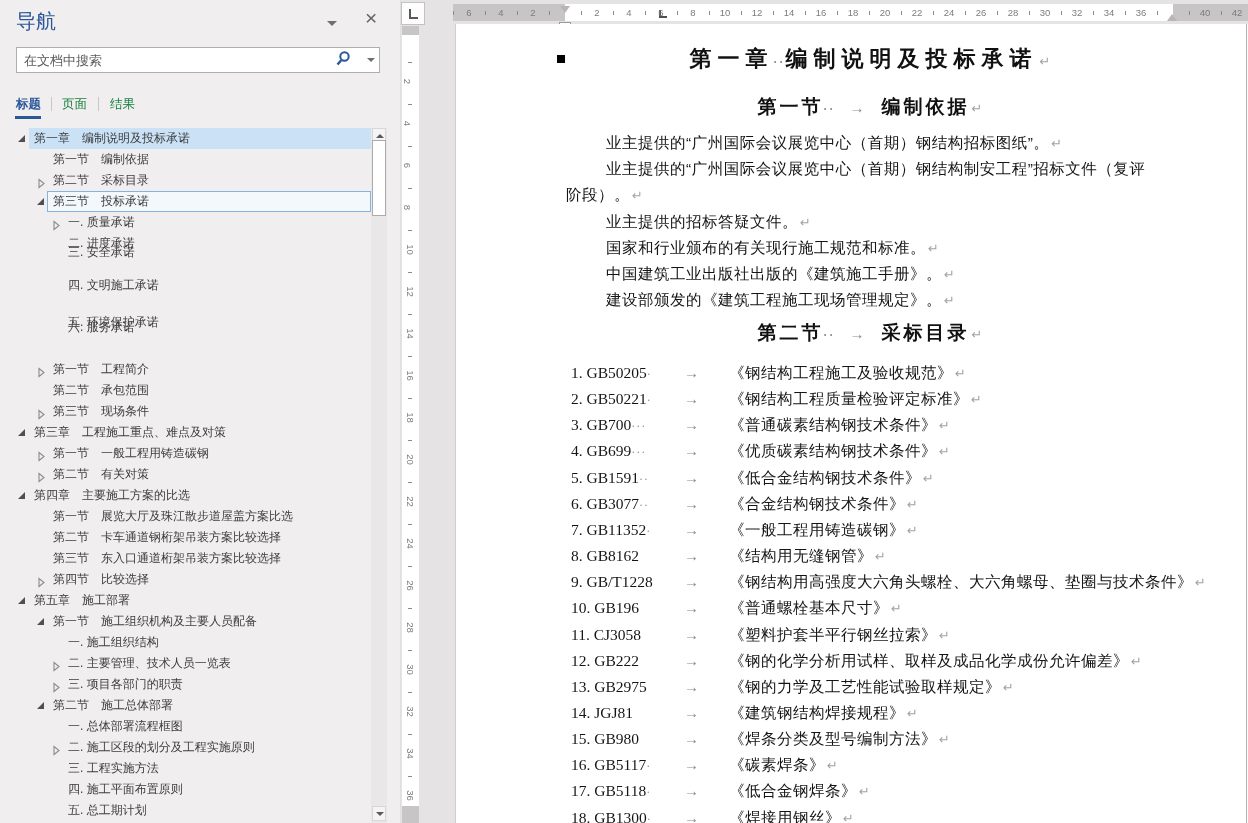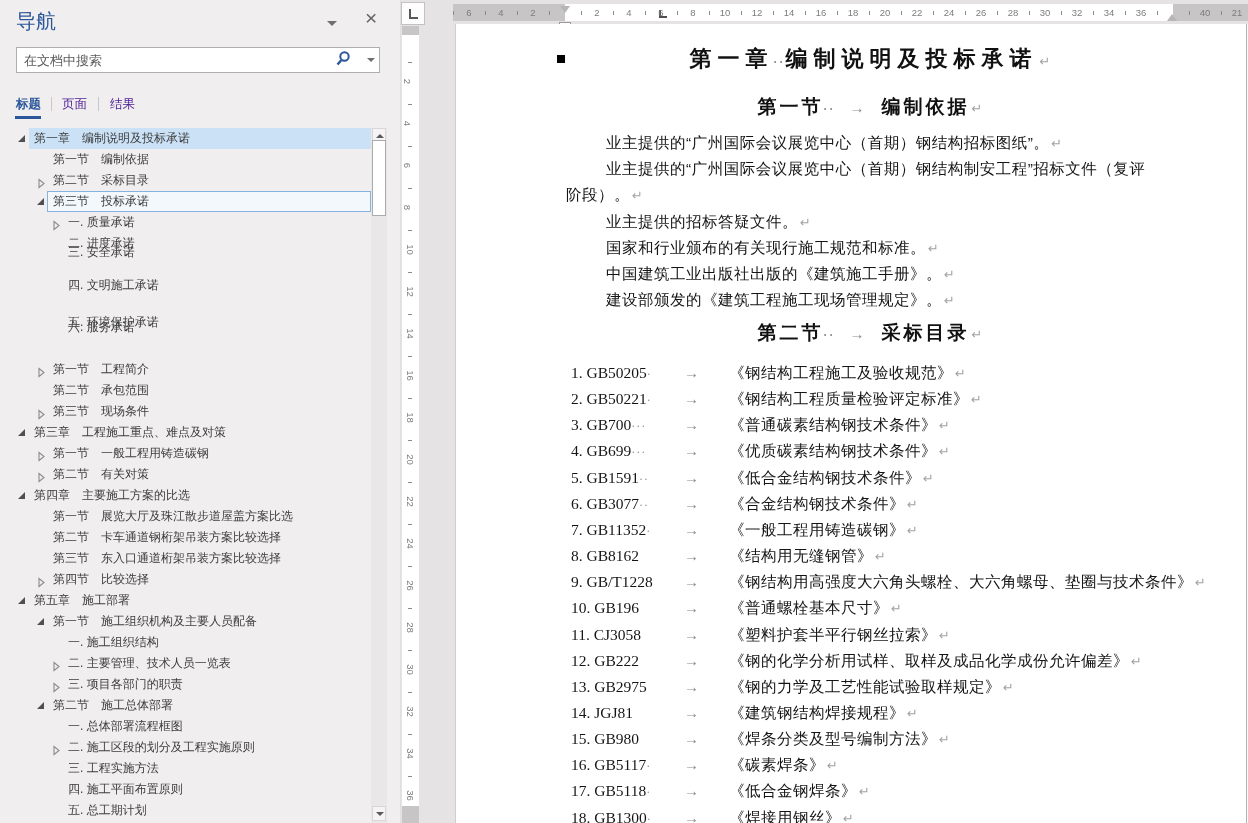--- a/index.html
+++ b/index.html
@@ -12,21 +12,21 @@
   .nav-pane{position:absolute;left:0;top:0;width:400px;height:823px;background:#f0eeee;border-right:1px solid #e0dede;}
   .nav-title{position:absolute;left:16px;top:8px;font-size:20px;color:#2b579a;}
   .nav-drop{position:absolute;left:327px;top:21px;width:0;height:0;border-left:5px solid transparent;border-right:5px solid transparent;border-top:5px solid #6f6f6f;cursor:pointer;}
   .nav-close{position:absolute;left:365px;top:4px;font-size:21px;color:#636363;cursor:pointer;line-height:28px;}
   .search-box{position:absolute;left:16px;top:47px;width:364px;height:26px;background:#fff;border:1px solid #aeaeae;box-sizing:border-box;}
   .search-input{position:absolute;left:0;top:0;width:320px;height:24px;border:none;outline:none;font-size:13px;color:#595959;padding:0 0 0 7px;background:transparent;font-family:inherit;}
   .search-input::placeholder{color:#595959;opacity:1;}
   .search-btn{position:absolute;right:22px;top:2px;width:24px;height:20px;cursor:pointer;}
   .search-dd{position:absolute;right:4px;top:10px;width:0;height:0;border-left:4px solid transparent;border-right:4px solid transparent;border-top:4px solid #6f6f6f;cursor:pointer;}
   .nav-tabs{position:absolute;left:0;top:90px;width:400px;height:30px;font-size:12.5px;}
-  .nav-tab{position:absolute;top:6px;cursor:pointer;color:#4c1d95;}
+  .nav-tab{position:absolute;top:6px;cursor:pointer;color:#15803d;}
   .nav-tab.active{color:#2b579a;font-weight:bold;}
   .tab-sep{position:absolute;top:7px;width:1px;height:14px;background:#c9c7c7;}
   .tab-underline{position:absolute;left:15px;top:26px;width:26px;height:3px;background:#2b579a;}
   #nav-tree{position:absolute;left:0;top:128px;width:372px;height:695px;overflow:hidden;}
   .trow{position:absolute;left:0;width:372px;height:21px;line-height:21px;font-size:12px;color:#3d3d3d;cursor:pointer;}
   .thl{position:absolute;top:0;right:1px;height:21px;background:#cbe2f6;}
   .tcur{position:absolute;top:0;right:1px;height:19px;border:1px solid #85b3e0;background:#f3f8fd;}
   .texp{position:absolute;top:7px;width:0;height:0;border-left:7px solid transparent;border-bottom:7px solid #4f4f4f;}
   .tcol{position:absolute;top:5px;width:9px;height:11px;}
   .tlabel{position:absolute;top:0;white-space:nowrap;}
@@ -272,21 +272,21 @@
     <span class="rnum" style="left: 432px;">20</span>
     <span class="rnum" style="left: 464px;">22</span>
     <span class="rnum" style="left: 496px;">24</span>
     <span class="rnum" style="left: 528px;">26</span>
     <span class="rnum" style="left: 560px;">28</span>
     <span class="rnum" style="left: 592px;">30</span>
     <span class="rnum" style="left: 624px;">32</span>
     <span class="rnum" style="left: 656px;">34</span>
     <span class="rnum" style="left: 688px;">36</span>
     <span class="rnum" style="left: 752px;">40</span>
-    <span class="rnum" style="left: 784px;">21</span>
+    <span class="rnum" style="left: 784px;">42</span>
     <div class="rtick" style="left: 0px;"></div>
     <div class="rtick" style="left: 32px;"></div>
     <div class="rtick" style="left: 64px;"></div>
     <div class="rtick" style="left: 96px;"></div>
     <div class="rtick" style="left: 128px;"></div>
     <div class="rtick" style="left: 160px;"></div>
     <div class="rtick" style="left: 192px;"></div>
     <div class="rtick" style="left: 224px;"></div>
     <div class="rtick" style="left: 256px;"></div>
     <div class="rtick" style="left: 288px;"></div>

